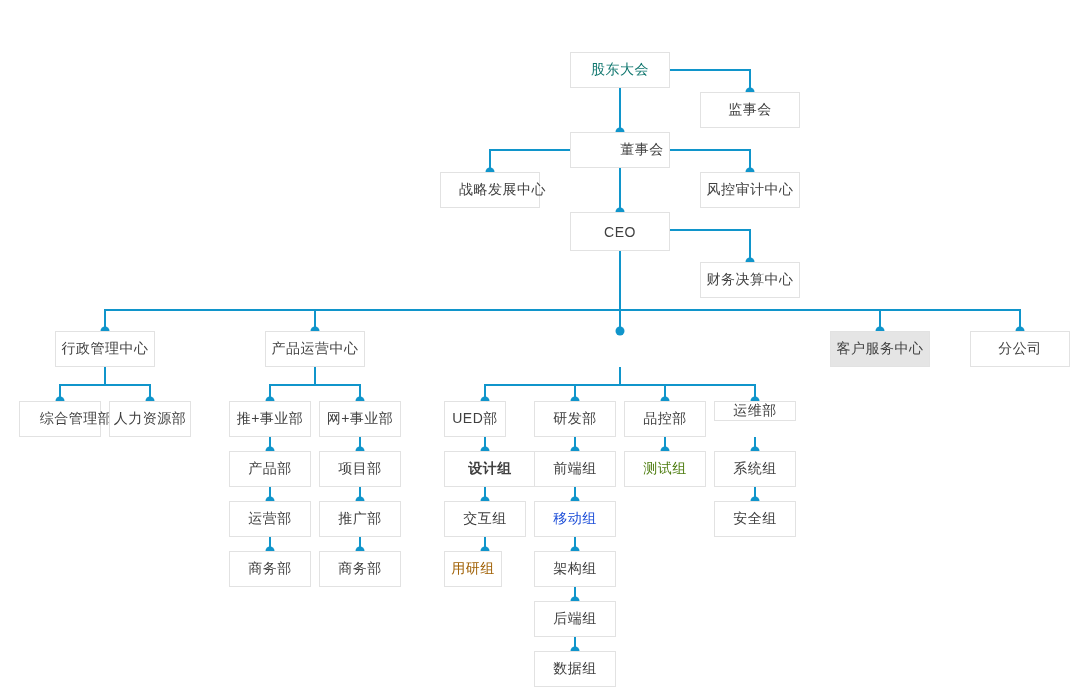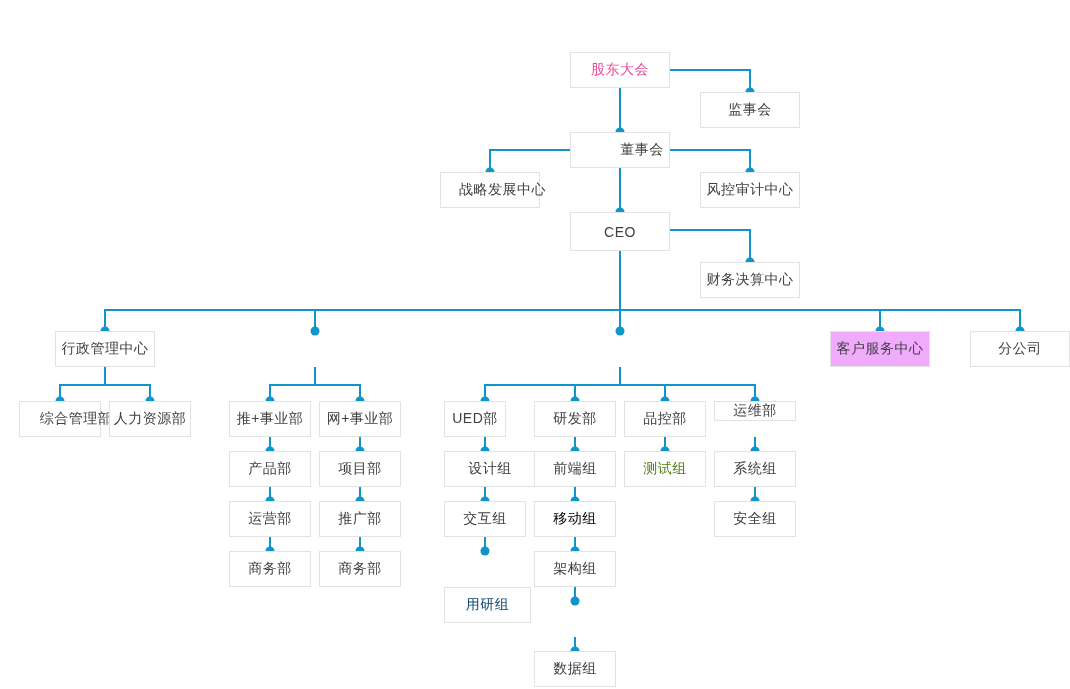--- a/index.html
+++ b/index.html
@@ -101,47 +101,49 @@
       <circle cx="665" cy="451" r="4.5" fill="#1095cb"></circle>
       <circle cx="755" cy="451" r="4.5" fill="#1095cb"></circle>
       <circle cx="485" cy="501" r="4.5" fill="#1095cb"></circle>
       <circle cx="575" cy="501" r="4.5" fill="#1095cb"></circle>
       <circle cx="755" cy="501" r="4.5" fill="#1095cb"></circle>
       <circle cx="485" cy="551" r="4.5" fill="#1095cb"></circle>
       <circle cx="575" cy="551" r="4.5" fill="#1095cb"></circle>
       <circle cx="575" cy="601" r="4.5" fill="#1095cb"></circle>
       <circle cx="575" cy="651" r="4.5" fill="#1095cb"></circle>
     </svg>
-<div class="org-node" style="left: 570px; top: 52px; width: 100px; height: 36px; background: rgb(255, 255, 255); border: 1px solid rgb(226, 226, 226); color: #ec4899; font-size: 14px;">股东大会</div>
+<div class="org-node" style="left: 570px; top: 52px; width: 100px; height: 36px; background: rgb(255, 255, 255); border: 1px solid rgb(226, 226, 226); color: #0f766e; font-size: 14px;">股东大会</div>
     <div class="org-node" style="left: 700px; top: 92px; width: 100px; height: 36px; background: rgb(255, 255, 255); border: 1px solid rgb(226, 226, 226); color: rgb(64, 64, 64); font-size: 14px;">监事会</div>
     <div class="org-node" style="left: 570px; top: 132px; width: 100px; height: 36px; background: rgb(255, 255, 255); border: 1px solid rgb(226, 226, 226); color: rgb(64, 64, 64); font-size: 14px; padding-left: 44px;">董事会</div>
     <div class="org-node" style="left: 440px; top: 172px; width: 100px; height: 36px; background: rgb(255, 255, 255); border: 1px solid rgb(226, 226, 226); color: rgb(64, 64, 64); font-size: 14px; padding-left: 25px;">战略发展中心</div>
     <div class="org-node" style="left: 700px; top: 172px; width: 100px; height: 36px; background: rgb(255, 255, 255); border: 1px solid rgb(226, 226, 226); color: rgb(64, 64, 64); font-size: 14px;">风控审计中心</div>
     <div class="org-node" style="left: 570px; top: 212px; width: 100px; height: 39px; background: rgb(255, 255, 255); border: 1px solid rgb(226, 226, 226); color: rgb(64, 64, 64); font-size: 14px;">CEO</div>
     <div class="org-node" style="left: 700px; top: 262px; width: 100px; height: 36px; background: rgb(255, 255, 255); border: 1px solid rgb(226, 226, 226); color: rgb(64, 64, 64); font-size: 14px;">财务决算中心</div>
     <div class="org-node" style="left: 55px; top: 331px; width: 100px; height: 36px; background: rgb(255, 255, 255); border: 1px solid rgb(226, 226, 226); color: rgb(64, 64, 64); font-size: 14px;">行政管理中心</div>
-    <div class="org-node" style="left: 830px; top: 331px; width: 100px; height: 36px; background: #f0abfc; border: 1px solid rgb(226, 226, 226); color: rgb(64, 64, 64); font-size: 14px;">客户服务中心</div>
+    <div class="org-node" style="left: 265px; top: 331px; width: 100px; height: 36px; background: rgb(255, 255, 255); border: 1px solid rgb(226, 226, 226); color: rgb(64, 64, 64); font-size: 14px;">产品运营中心</div>
+    <div class="org-node" style="left: 830px; top: 331px; width: 100px; height: 36px; background: #e5e5e5; border: 1px solid rgb(226, 226, 226); color: rgb(64, 64, 64); font-size: 14px;">客户服务中心</div>
     <div class="org-node" style="left: 970px; top: 331px; width: 100px; height: 36px; background: rgb(255, 255, 255); border: 1px solid rgb(226, 226, 226); color: rgb(64, 64, 64); font-size: 14px;">分公司</div>
     <div class="org-node" style="left: 19px; top: 401px; width: 82px; height: 36px; background: rgb(255, 255, 255); border: 1px solid rgb(226, 226, 226); color: rgb(64, 64, 64); font-size: 14px; padding-left: 32px;">综合管理部</div>
     <div class="org-node" style="left: 109px; top: 401px; width: 82px; height: 36px; background: rgb(255, 255, 255); border: 1px solid rgb(226, 226, 226); color: rgb(64, 64, 64); font-size: 14px;">人力资源部</div>
     <div class="org-node" style="left: 229px; top: 401px; width: 82px; height: 36px; background: rgb(255, 255, 255); border: 1px solid rgb(226, 226, 226); color: rgb(64, 64, 64); font-size: 14px;">推+事业部</div>
     <div class="org-node" style="left: 319px; top: 401px; width: 82px; height: 36px; background: rgb(255, 255, 255); border: 1px solid rgb(226, 226, 226); color: rgb(64, 64, 64); font-size: 14px;">网+事业部</div>
     <div class="org-node" style="left: 229px; top: 451px; width: 82px; height: 36px; background: rgb(255, 255, 255); border: 1px solid rgb(226, 226, 226); color: rgb(64, 64, 64); font-size: 14px;">产品部</div>
     <div class="org-node" style="left: 319px; top: 451px; width: 82px; height: 36px; background: rgb(255, 255, 255); border: 1px solid rgb(226, 226, 226); color: rgb(64, 64, 64); font-size: 14px;">项目部</div>
     <div class="org-node" style="left: 229px; top: 501px; width: 82px; height: 36px; background: rgb(255, 255, 255); border: 1px solid rgb(226, 226, 226); color: rgb(64, 64, 64); font-size: 14px;">运营部</div>
     <div class="org-node" style="left: 319px; top: 501px; width: 82px; height: 36px; background: rgb(255, 255, 255); border: 1px solid rgb(226, 226, 226); color: rgb(64, 64, 64); font-size: 14px;">推广部</div>
     <div class="org-node" style="left: 229px; top: 551px; width: 82px; height: 36px; background: rgb(255, 255, 255); border: 1px solid rgb(226, 226, 226); color: rgb(64, 64, 64); font-size: 14px;">商务部</div>
     <div class="org-node" style="left: 319px; top: 551px; width: 82px; height: 36px; background: rgb(255, 255, 255); border: 1px solid rgb(226, 226, 226); color: rgb(64, 64, 64); font-size: 14px;">商务部</div>
     <div class="org-node" style="left: 444px; top: 401px; width: 62px; height: 36px; background: rgb(255, 255, 255); border: 1px solid rgb(226, 226, 226); color: rgb(64, 64, 64); font-size: 14px;">UED部</div>
     <div class="org-node" style="left: 534px; top: 401px; width: 82px; height: 36px; background: rgb(255, 255, 255); border: 1px solid rgb(226, 226, 226); color: rgb(64, 64, 64); font-size: 14px;">研发部</div>
     <div class="org-node" style="left: 624px; top: 401px; width: 82px; height: 36px; background: rgb(255, 255, 255); border: 1px solid rgb(226, 226, 226); color: rgb(64, 64, 64); font-size: 14px;">品控部</div>
     <div class="org-node" style="left: 714px; top: 401px; width: 82px; height: 20px; background: rgb(255, 255, 255); border: 1px solid rgb(226, 226, 226); color: rgb(64, 64, 64); font-size: 14px;">运维部</div>
-    <div class="org-node" style="left: 444px; top: 451px; width: 92px; height: 36px; background: rgb(255, 255, 255); border: 1px solid rgb(226, 226, 226); color: rgb(64, 64, 64); font-size: 14px;">设计组</div>
+    <div class="org-node" style="left: 444px; top: 451px; width: 92px; height: 36px; background: rgb(255, 255, 255); border: 1px solid rgb(226, 226, 226); color: rgb(64, 64, 64); font-size: 14px; font-weight: bold;">设计组</div>
     <div class="org-node" style="left: 534px; top: 451px; width: 82px; height: 36px; background: rgb(255, 255, 255); border: 1px solid rgb(226, 226, 226); color: rgb(64, 64, 64); font-size: 14px;">前端组</div>
     <div class="org-node" style="left: 624px; top: 451px; width: 82px; height: 36px; background: rgb(255, 255, 255); border: 1px solid rgb(226, 226, 226); color: #4d7c0f; font-size: 14px;">测试组</div>
     <div class="org-node" style="left: 714px; top: 451px; width: 82px; height: 36px; background: rgb(255, 255, 255); border: 1px solid rgb(226, 226, 226); color: rgb(64, 64, 64); font-size: 14px;">系统组</div>
     <div class="org-node" style="left: 444px; top: 501px; width: 82px; height: 36px; background: rgb(255, 255, 255); border: 1px solid rgb(226, 226, 226); color: rgb(64, 64, 64); font-size: 14px;">交互组</div>
-    <div class="org-node" style="left: 534px; top: 501px; width: 82px; height: 36px; background: rgb(255, 255, 255); border: 1px solid rgb(226, 226, 226); color: #000000; font-size: 14px;">移动组</div>
+    <div class="org-node" style="left: 534px; top: 501px; width: 82px; height: 36px; background: rgb(255, 255, 255); border: 1px solid rgb(226, 226, 226); color: #1d4ed8; font-size: 14px;">移动组</div>
     <div class="org-node" style="left: 714px; top: 501px; width: 82px; height: 36px; background: rgb(255, 255, 255); border: 1px solid rgb(226, 226, 226); color: rgb(64, 64, 64); font-size: 14px;">安全组</div>
-    <div class="org-node" style="left: 444px; top: 551px; width: 87px; height: 36px; background: rgb(255, 255, 255); border: 1px solid rgb(226, 226, 226); color: #0c4a6e; font-size: 14px; margin-top: 36px;">用研组</div>
+    <div class="org-node" style="left: 444px; top: 551px; width: 58px; height: 36px; background: rgb(255, 255, 255); border: 1px solid rgb(226, 226, 226); color: #a16207; font-size: 14px;">用研组</div>
     <div class="org-node" style="left: 534px; top: 551px; width: 82px; height: 36px; background: rgb(255, 255, 255); border: 1px solid rgb(226, 226, 226); color: rgb(64, 64, 64); font-size: 14px;">架构组</div>
+    <div class="org-node" style="left: 534px; top: 601px; width: 82px; height: 36px; background: rgb(255, 255, 255); border: 1px solid rgb(226, 226, 226); color: rgb(64, 64, 64); font-size: 14px;">后端组</div>
     <div class="org-node" style="left: 534px; top: 651px; width: 82px; height: 36px; background: rgb(255, 255, 255); border: 1px solid rgb(226, 226, 226); color: rgb(64, 64, 64); font-size: 14px;">数据组</div>
   </div>
 
 </body></html>

